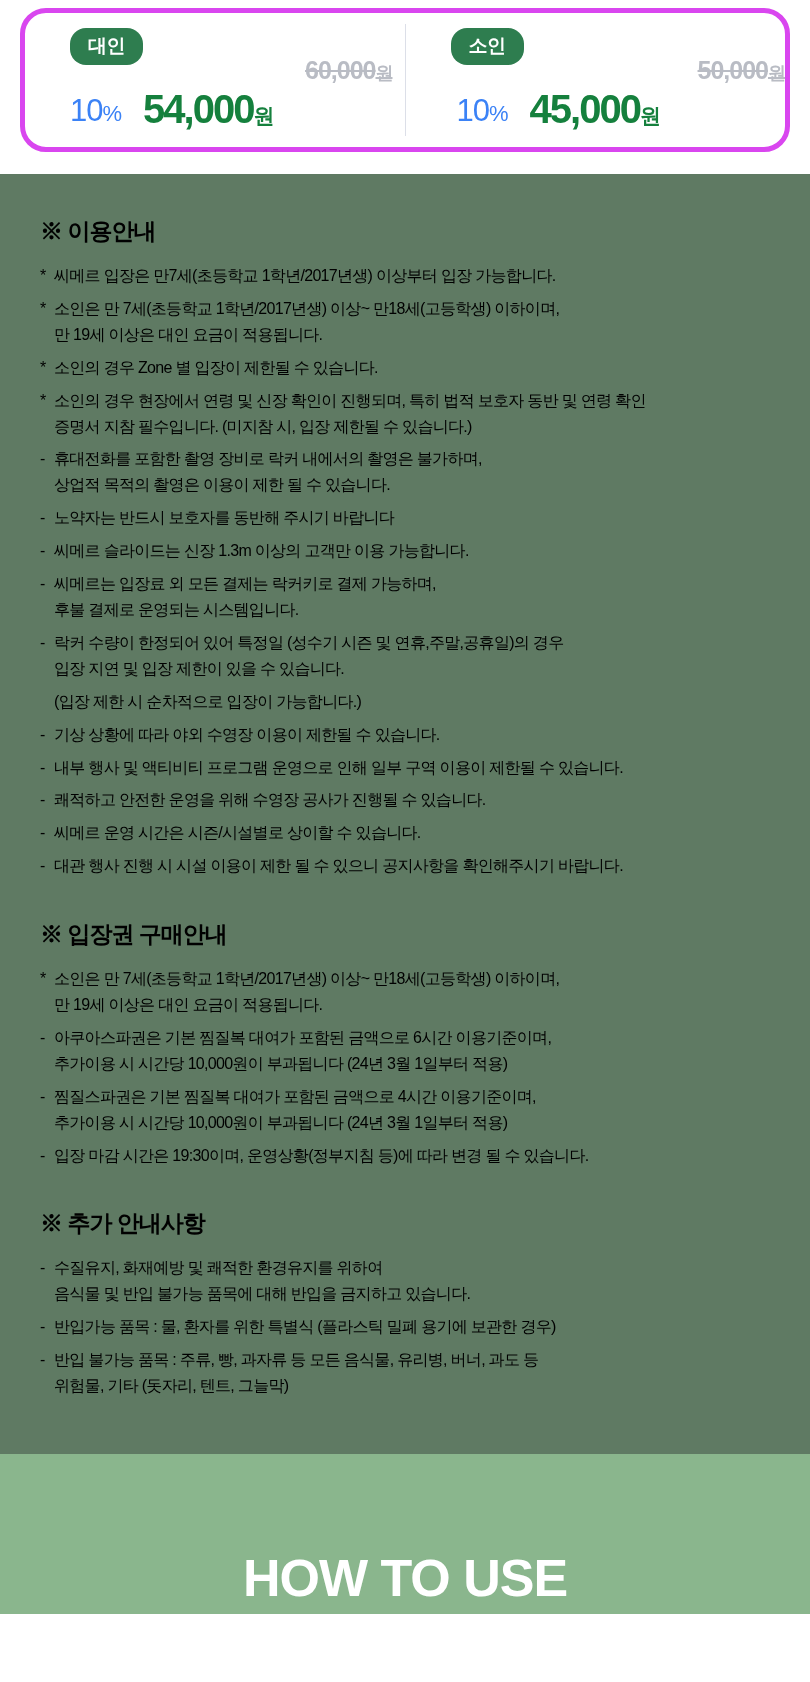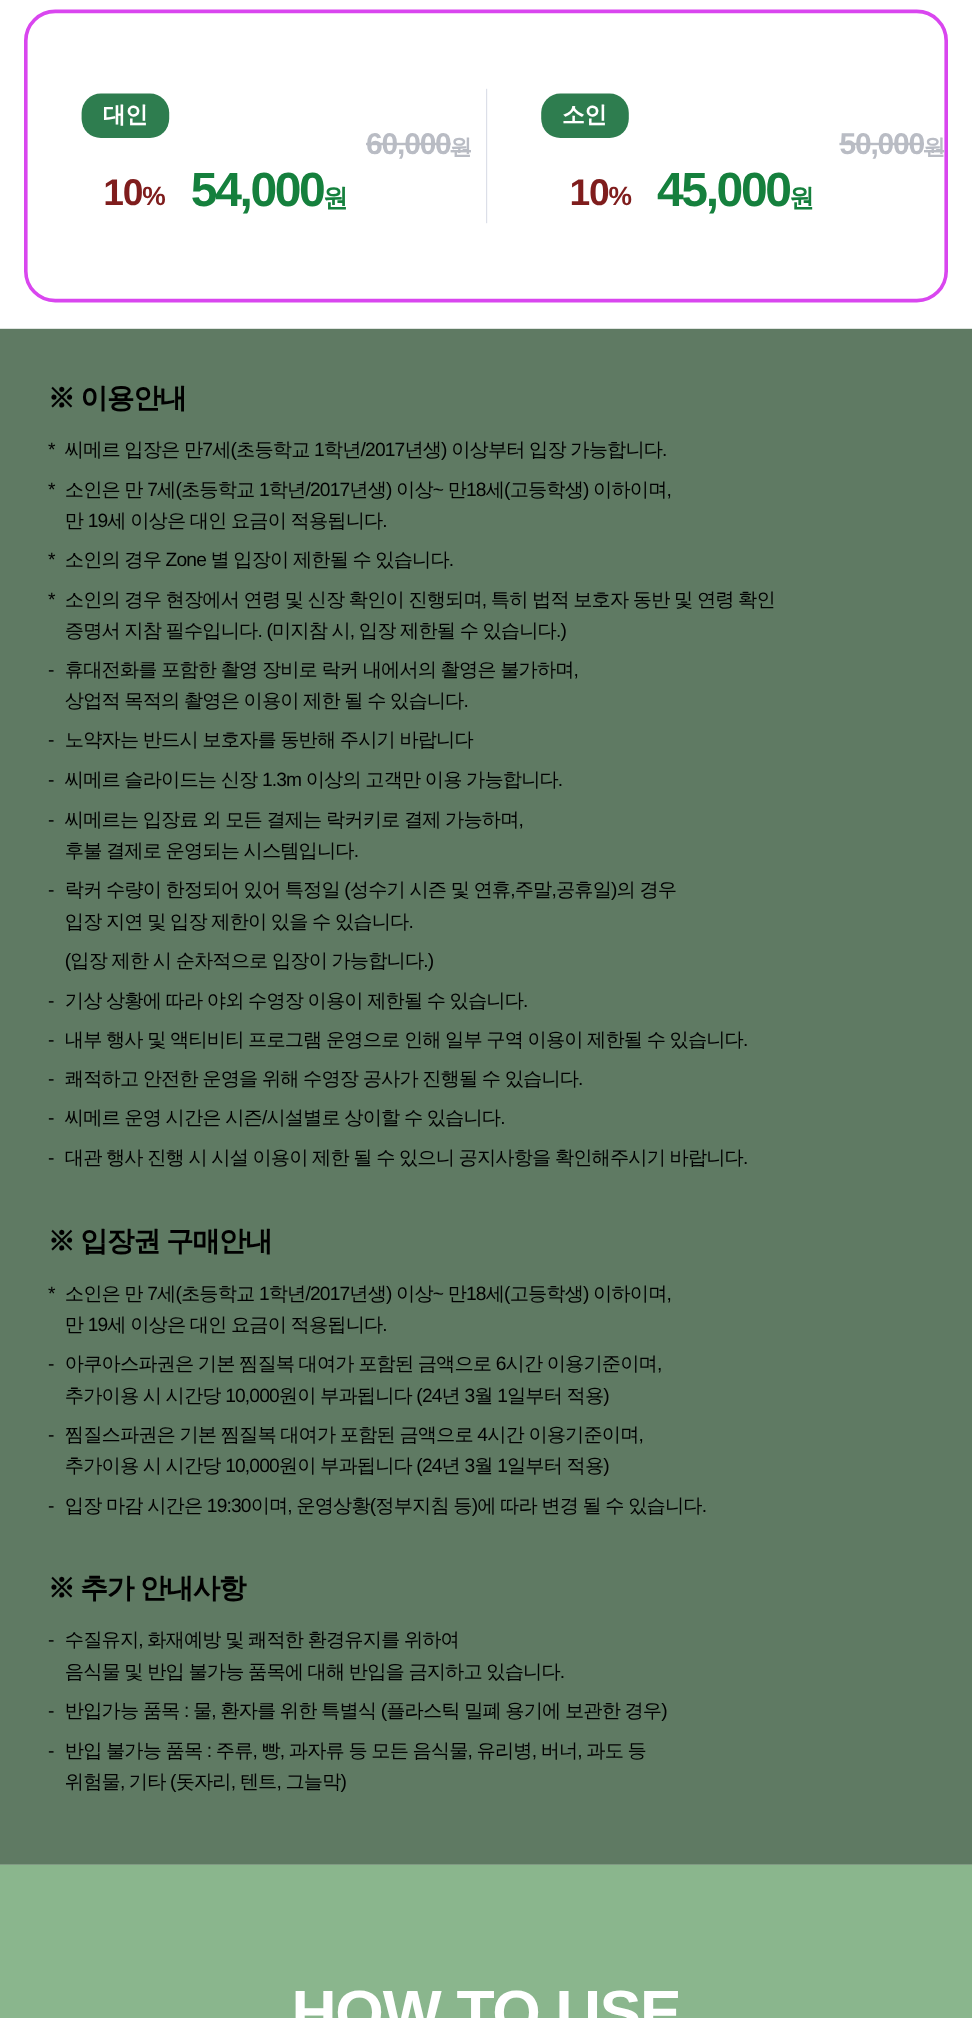--- a/index.html
+++ b/index.html
@@ -14,24 +14,24 @@
     position: relative;
     overflow: hidden;
   }
 
   
   .price-section {
     background: #ffffff;
     padding: 0 20px 22px 20px;
   }
   .price-card {
-    border: 3px solid #d946ef;
+    border: 5px solid #d946ef;
     border-radius: 26px;
     background: #ffffff;
-    height: 244px;
+    height: 144px;
     margin-top: 8px;
     display: flex;
     align-items: center;
     box-shadow: 0 0 0 0 rgba(0,0,0,0);
   }
   .price-col {
     flex: 1;
     padding-left: 45px;
     position: relative;
   }
@@ -61,27 +61,26 @@
     letter-spacing: -1px;
   }
   .strike-row .won { font-size: 18px; }
   .price-col.second .strike-row { right: 0; }
   .amount-row {
     display: flex;
     align-items: flex-end;
     margin-top: 22px;
   }
   .percent {
-    color: #7f1d1d;
+    color: #3b82f6;
     font-size: 31px;
-    font-weight: bold;
+    font-weight: normal;
     letter-spacing: -1px;
     margin-right: 22px;
     padding-bottom: 3px;
-    margin-left: 18px;
   }
   .percent .sym { font-size: 22px; }
   .final {
     color: #15803d;
     font-size: 40px;
     font-weight: bold;
     letter-spacing: -2px;
   }
   .final .won { font-size: 21px; letter-spacing: -0.5px; }
   .price-col.second .amount-row { margin-left: 6px; }

